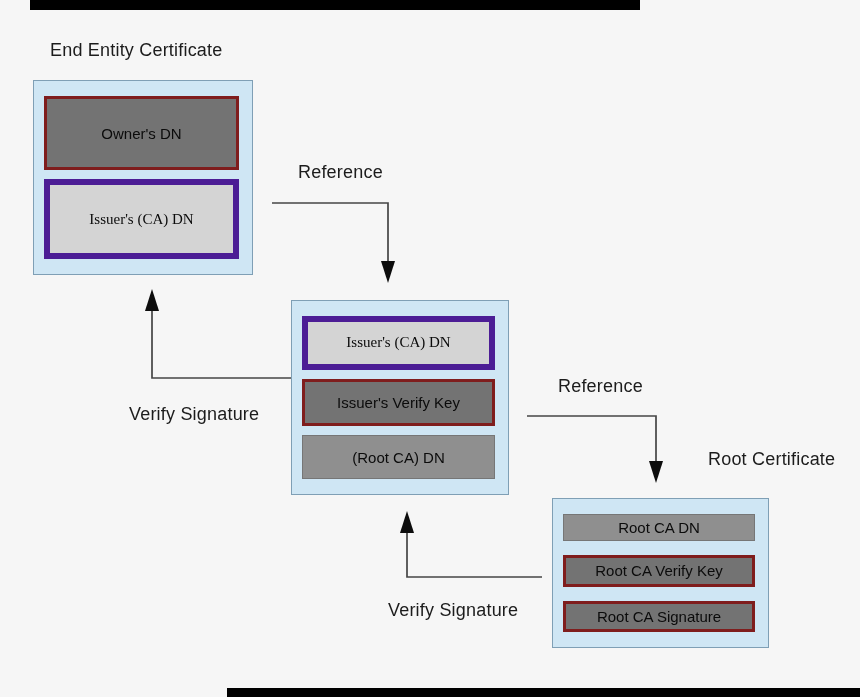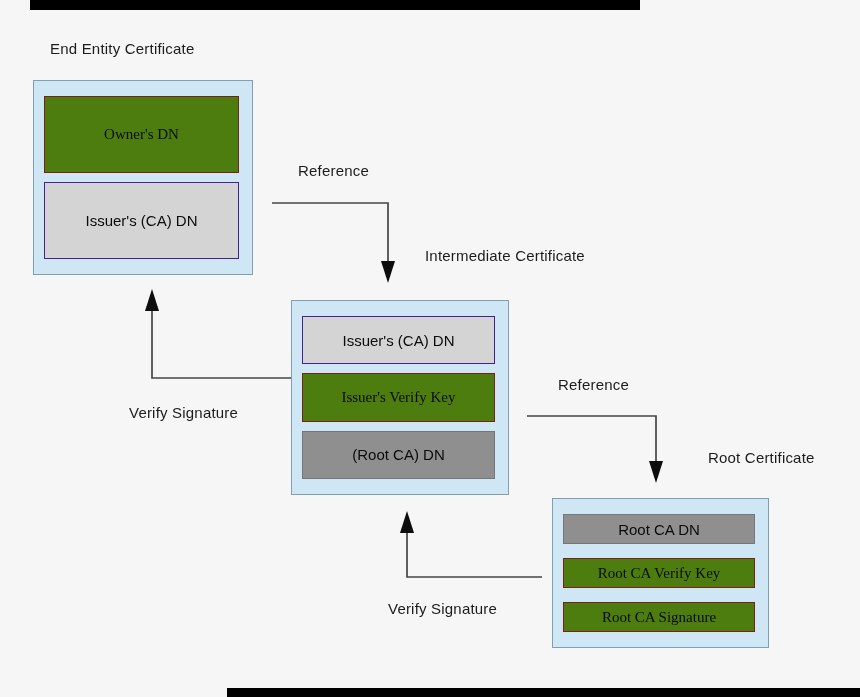--- a/index.html
+++ b/index.html
@@ -28,27 +28,27 @@
   .cert-box.root{left:552px;top:498px;width:217px;height:150px;gap:14px;}
 
   .cert-row{
     flex:1 1 auto;
     box-sizing:border-box;
     display:flex;align-items:center;justify-content:center;
     font-size:15px;
     color:#0b0b0b;
     white-space:nowrap;
   }
-  .cert-row.blue{background:#4d7c0f;border:1px solid #7f1d1d;font-family:Liberation Serif, serif;}
-  .cert-row.light-gray{background:#d4d4d4;border:1px solid #4c1d95;}
+  .cert-row.blue{background:#737373;border:3px solid #7f1d1d;}
+  .cert-row.light-gray{background:#d4d4d4;border:6px solid #4c1d95;font-family:Liberation Serif, serif;}
   .cert-row.dark-gray{background:#8f8f8f;border:1px solid #767676;}
 
   .diagram-label{
     position:absolute;
-    font-size:15px;
+    font-size:18px;
     letter-spacing:.2px;
     white-space:nowrap;
     color:#1c1c1c;
   }
   .lbl-ee{left:50px;top:40px;}
   .lbl-int{left:425px;top:247px;}
   .lbl-root{left:708px;top:449px;}
   .lbl-ref1{left:298px;top:162px;}
   .lbl-ref2{left:558px;top:376px;}
   .lbl-ver1{left:129px;top:404px;}
@@ -79,21 +79,20 @@
       <path class="arrow-line" d="M291,378 H152 V310"></path>
       <polygon class="arrow-head" points="152,289 145,311 159,311"></polygon>
     </g>
     <g>
       <path class="arrow-line" d="M542,577 H407 V532"></path>
       <polygon class="arrow-head" points="407,511 400,533 414,533"></polygon>
     </g>
   </svg>
 
   <div class="diagram-label lbl-ee">End Entity Certificate</div>
-  <div class="diagram-label lbl-int">Intermediate Certificate</div>
   <div class="diagram-label lbl-root">Root Certificate</div>
 
   <div class="diagram-label lbl-ref1">Reference</div>
   <div class="diagram-label lbl-ref2">Reference</div>
   <div class="diagram-label lbl-ver1">Verify Signature</div>
   <div class="diagram-label lbl-ver2">Verify Signature</div>
 
   <div class="cert-box ee">
     <div class="cert-row blue">Owner's DN</div>
     <div class="cert-row light-gray">Issuer's (CA) DN</div>

